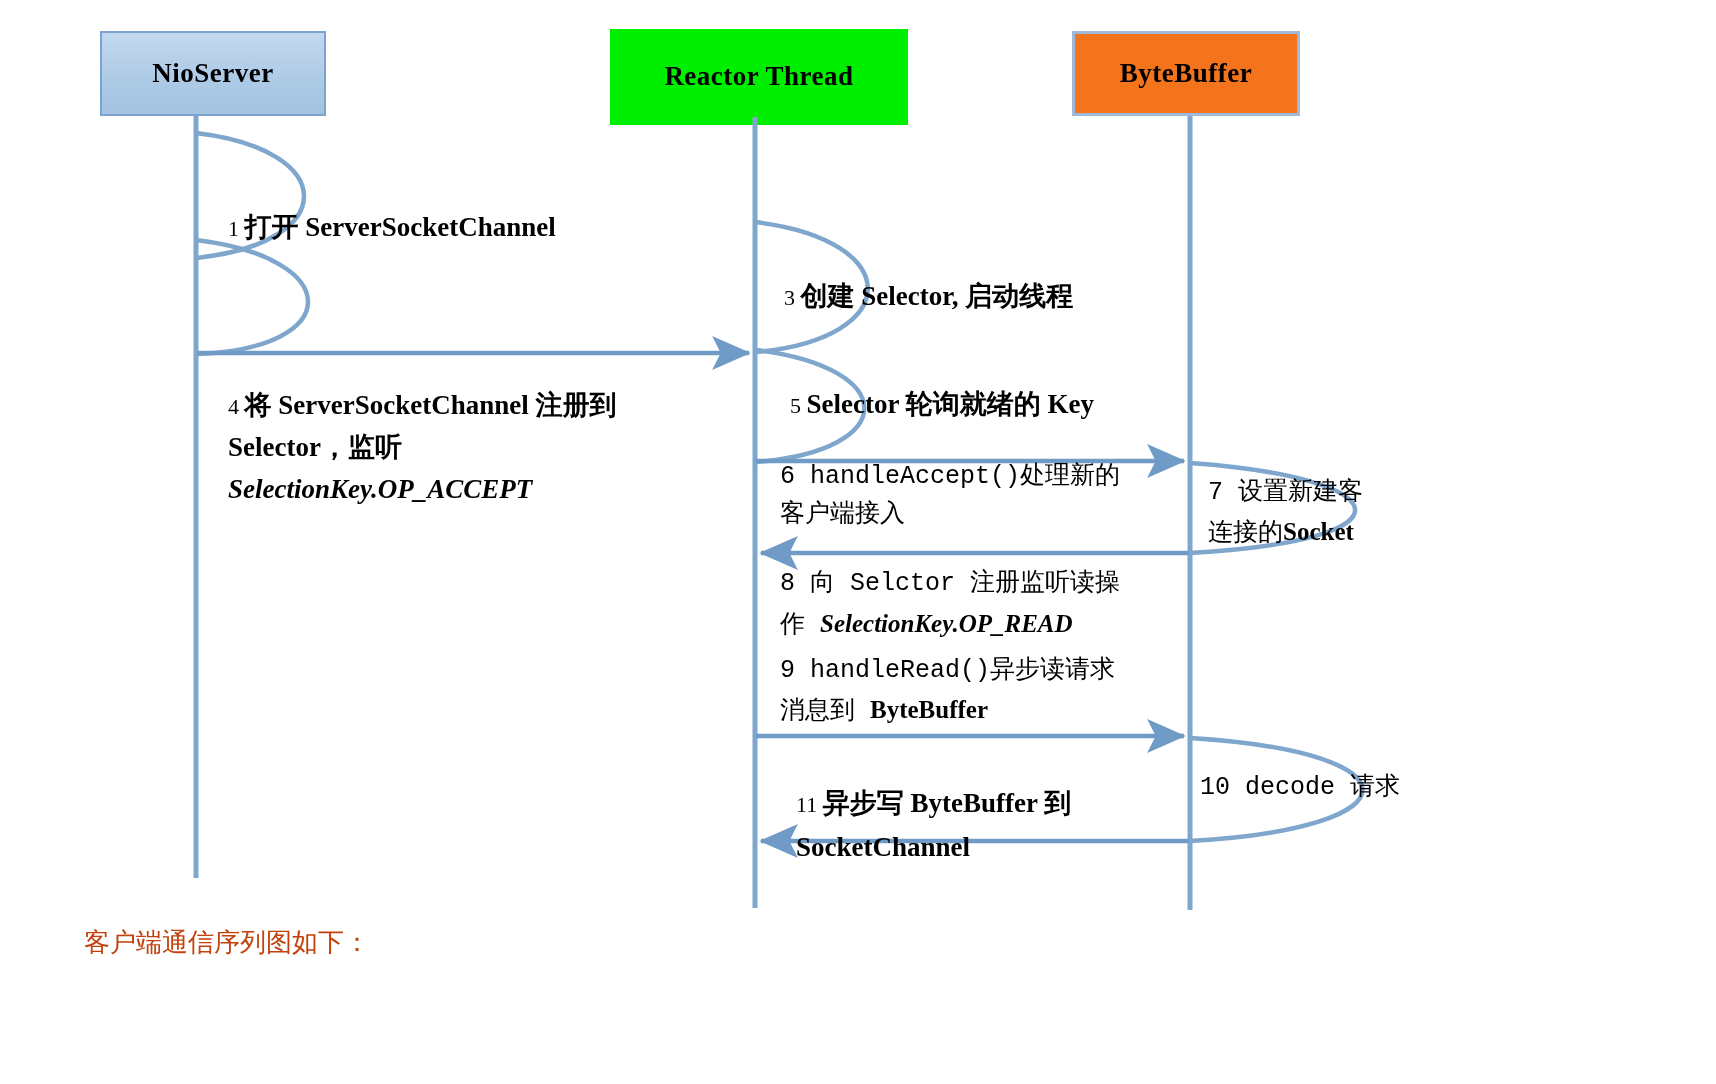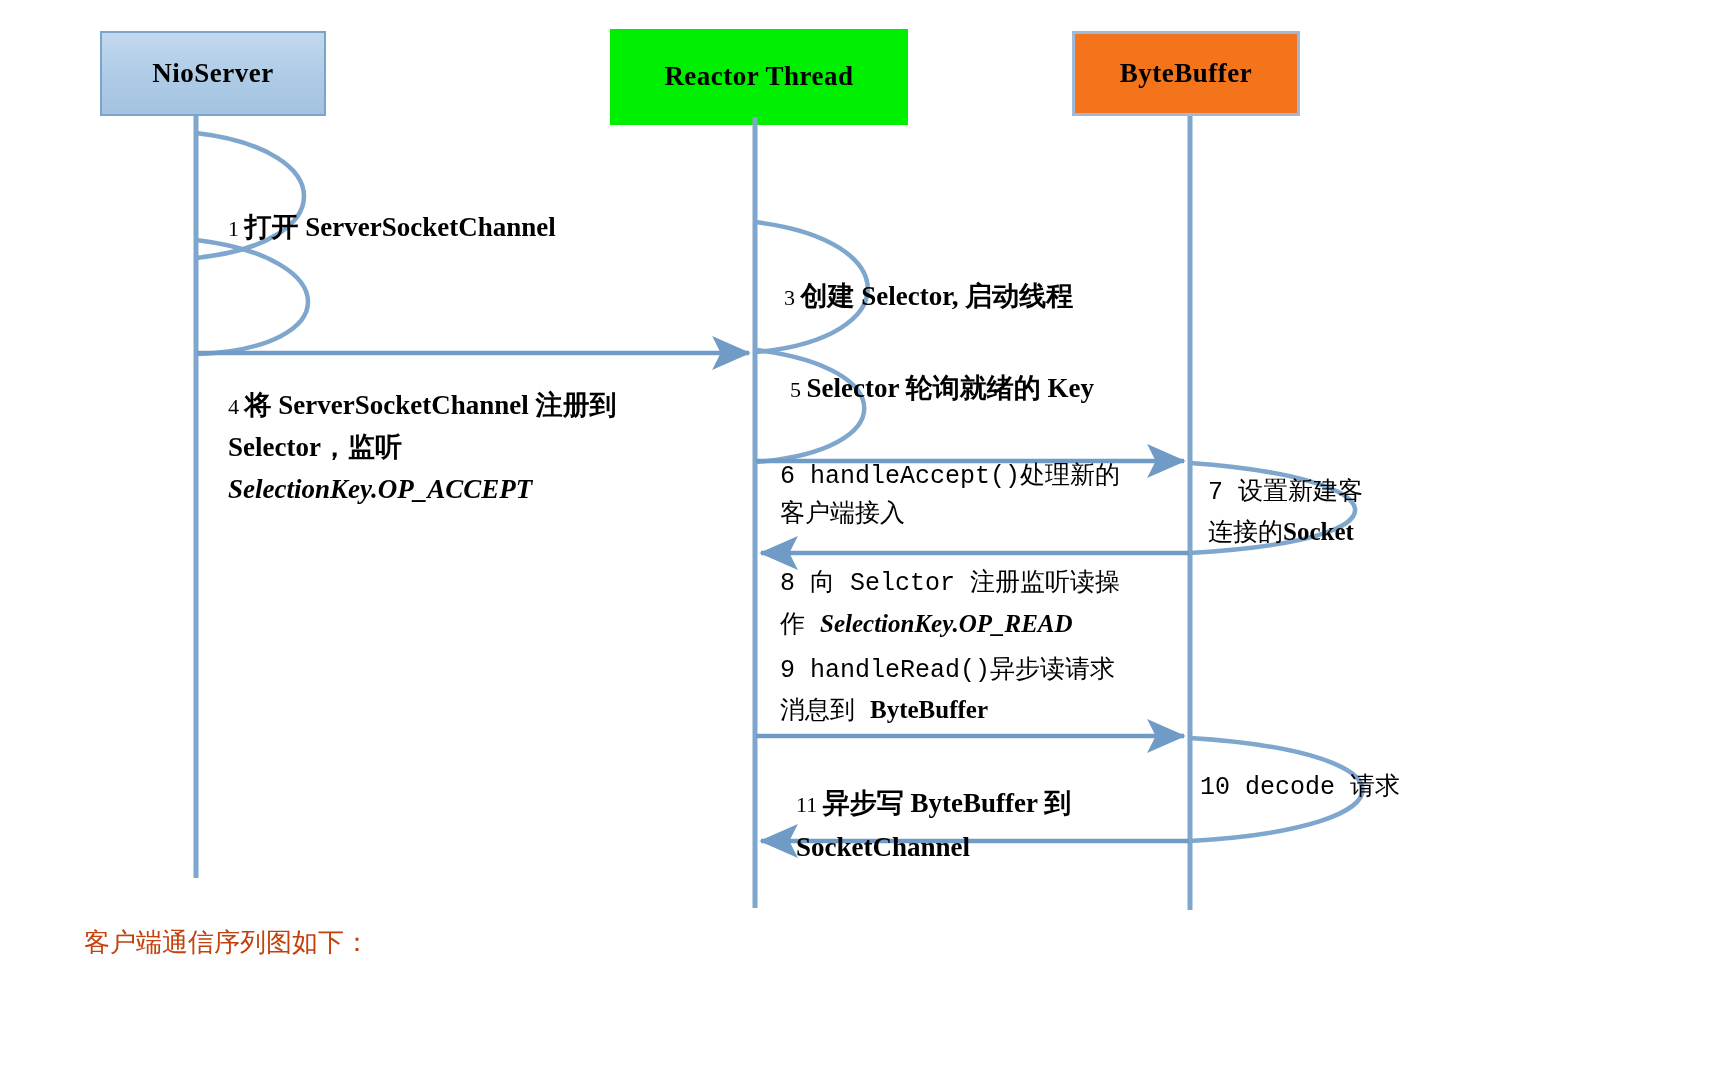--- a/index.html
+++ b/index.html
@@ -129,21 +129,21 @@
   <div class="msg" style="left:784px;top:277px;font-size:27px;">
       <div><span class="num">3 </span><span class="serif-bold">创建 </span><span class="serif-bold">Selector</span><span class="serif-bold">, 启动线程</span></div>
     </div>
 
   <div class="msg" style="left:228px;top:385px;font-size:27px;line-height:1.55;">
       <div><span class="num">4 </span><span class="serif-bold">将  </span><span class="serif-bold">ServerSocketChannel</span><span class="serif-bold"> 注册到</span></div>
       <div><span class="serif-bold">Selector，</span><span class="serif-bold">监听</span></div>
       <div><span class="ital">SelectionKey.OP_ACCEPT</span></div>
     </div>
 
-  <div class="msg" style="left:790px;top:369px;font-size:27px;">
+  <div class="msg" style="left:790px;top:385px;font-size:27px;">
       <div><span class="num">5 </span><span class="serif-bold">Selector</span><span class="serif-bold"> 轮询就绪的 </span><span class="serif-bold">Key</span></div>
     </div>
 
   <div class="msg" style="left:780px;top:457px;font-size:25px;line-height:1.45;">
       <div><span class="mono-thin">6 handleAccept()处理新的</span></div>
       <div><span class="mono-thin">客户端接入</span></div>
     </div>
 
   <div class="msg" style="left:1208px;top:472px;font-size:25px;line-height:1.55;">
       <div><span class="mono-thin">7 设置新建客</span></div>

